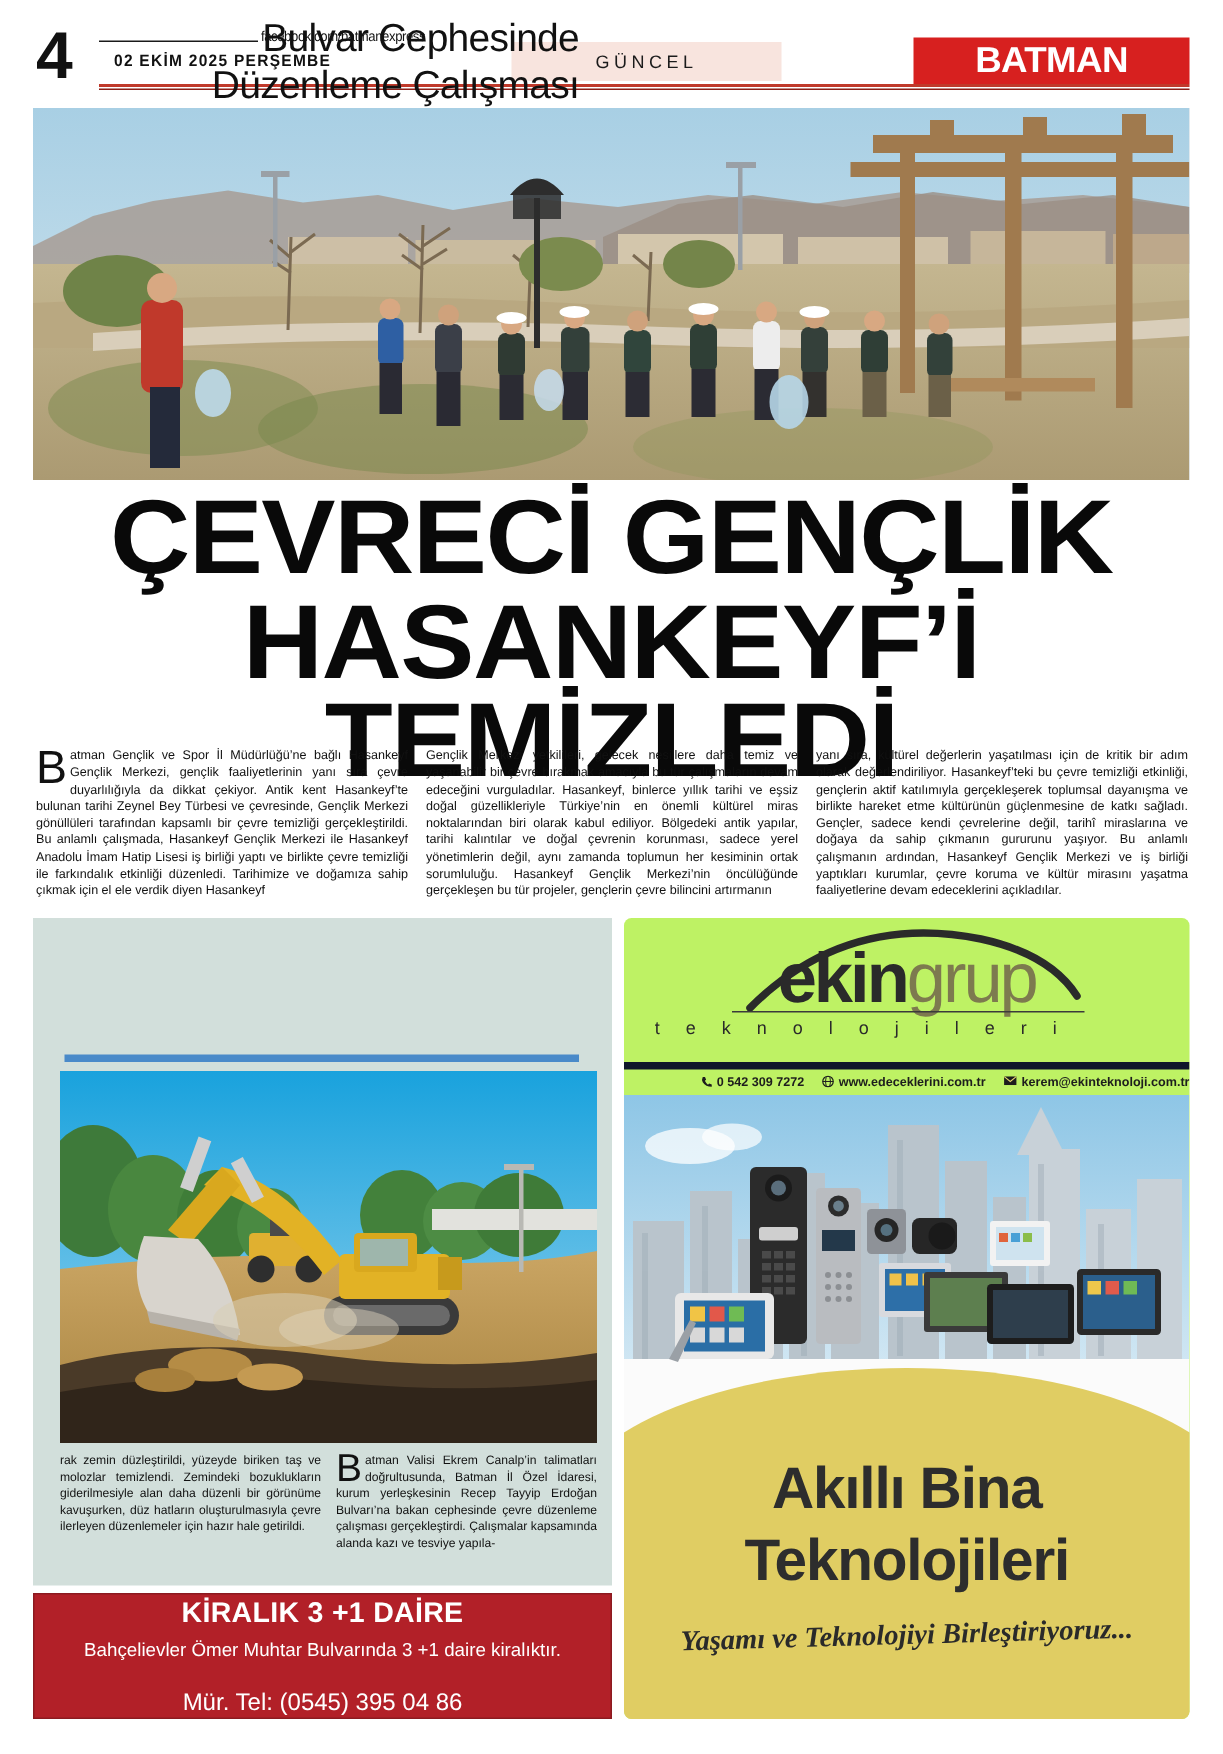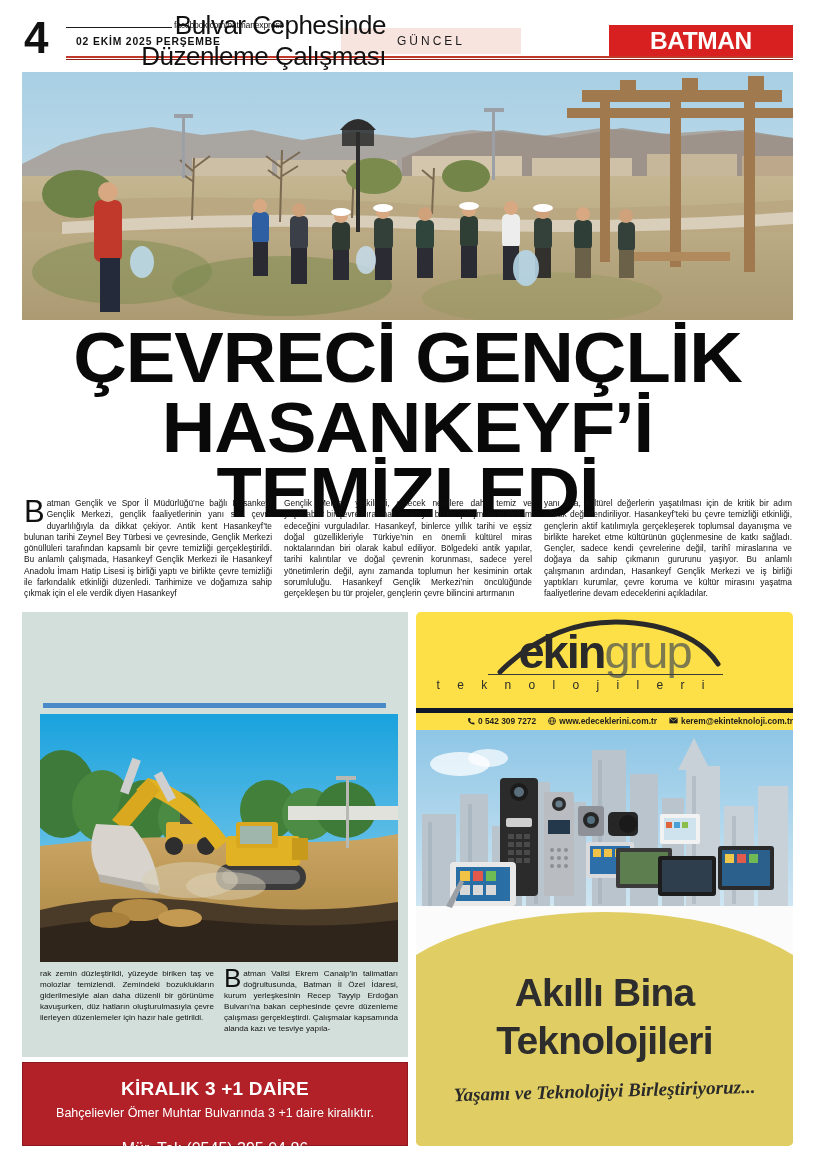--- a/index.html
+++ b/index.html
@@ -123,28 +123,28 @@
   .bl-col.first::first-letter {
     float: left; font-size: 26px; line-height: 21px; padding-right: 2px;
   }
 
   
   .red-ad {
     position: absolute; left: 22px; top: 1062px; width: 386px; height: 84px;
     background: #b22028; color: #fff; text-align: center;
     border: 1px solid #8c1a20;
   }
-  .red-ad .ra1 { display: block; margin-top: 15px; font-size: 19px; font-weight: bold; letter-spacing: 0.2px; }
+  .red-ad .ra1 { display: block; margin-top: 2px; font-size: 19px; font-weight: bold; letter-spacing: 0.2px; }
   .red-ad .ra2 { display: block; margin-top: 6px; font-size: 12.5px; }
   .red-ad .ra3 { display: block; margin-top: 20px; font-size: 16px; }
 
   
   .ekin-ad {
     position: absolute; left: 416px; top: 612px; width: 377px; height: 534px;
-    background: #fde047; overflow: hidden;
+    background: #bef264; overflow: hidden;
     border-radius: 5px;
   }
   .ekin-logo-area { position: absolute; left: 0; top: 0; width: 377px; height: 112px; }
   .ekin-word {
     position: absolute; left: 0; top: 12px; width: 377px; text-align: center;
     font-size: 47px; font-weight: bold; color: #2a2a2a; letter-spacing: -2px;
     font-family: "Liberation Sans", sans-serif;
   }
   .ekin-word .part-ek { color: #2a2a2a; }
   .ekin-word .part-grup { color: #7d7a4f; font-weight: normal; }

